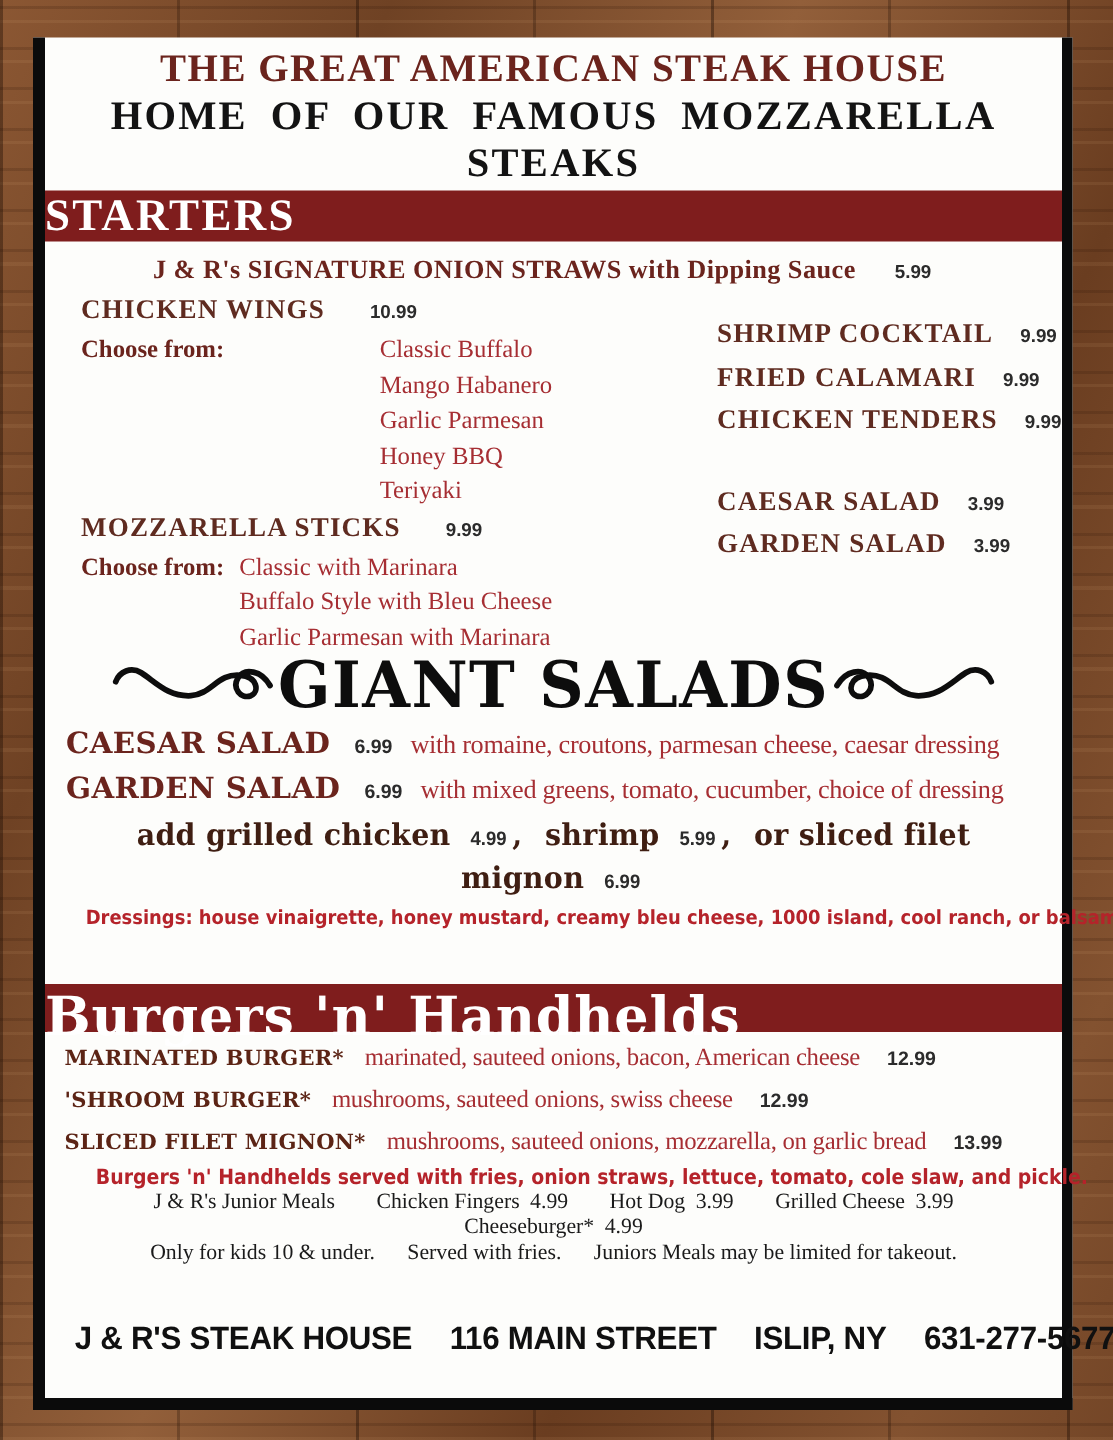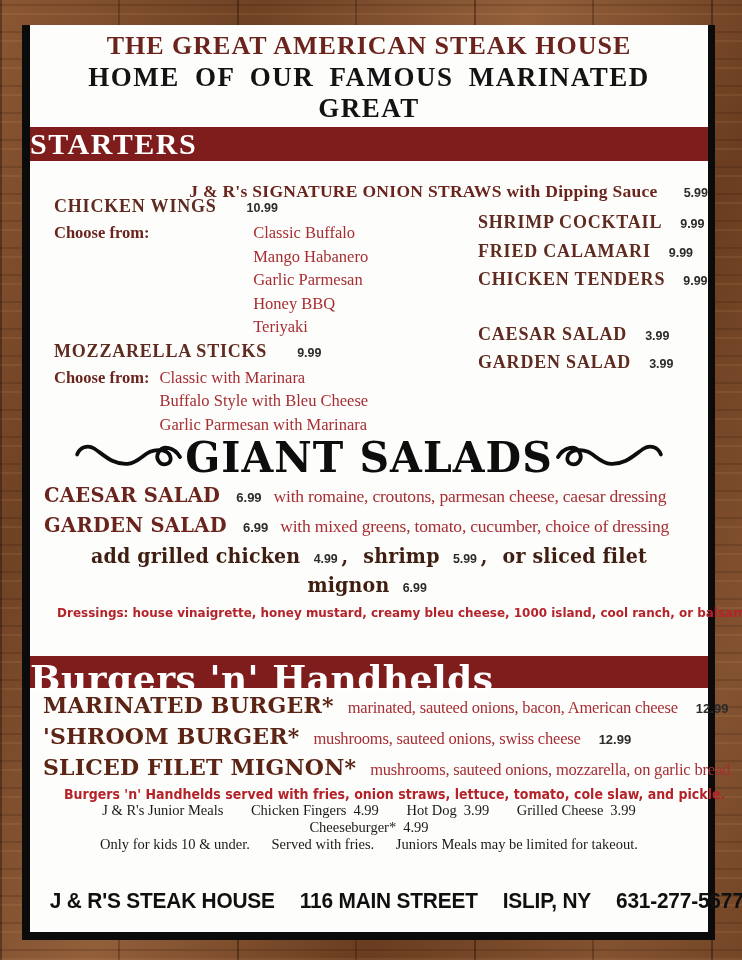--- a/index.html
+++ b/index.html
@@ -21,21 +21,21 @@
     background:#fdfdfb;
     border-left:8px solid #0b0b0b;border-right:7px solid #0b0b0b;border-bottom:8px solid #0b0b0b;
   }
   .title{margin-top:6px;text-align:center;font-weight:bold;font-size:26px;color:#6b241d;letter-spacing:1px;}
   .subtitle{margin-top:1px;text-align:center;font-weight:bold;font-size:27px;color:#131313;letter-spacing:1.5px;word-spacing:7px;}
   .black-bar{background:#7f1d1d;color:#fff;}
   .bar-starters{margin-top:3px;height:34px;line-height:33px;font-weight:bold;font-size:30px;letter-spacing:1.5px;}
   .bar-burgers{margin-top:36px;height:32px;line-height:45px;font-family:"DejaVu Serif",serif;font-weight:bold;font-size:36px;letter-spacing:.5px;}
   
   .starters-wrap{position:relative;height:267px;}
-  .feature-line{padding-top:20px;padding-left:72px;text-align:right;}
+  .feature-line{padding-top:8px;padding-left:72px;}
   .feat-name{font-size:17.5px;font-weight:bold;color:#6b241d;letter-spacing:.3px;}
   .price{font-family:"Liberation Sans",sans-serif;font-weight:bold;font-size:12.5px;color:#2b2b2b;}
   .feature-line .price{margin-left:22px;}
   .col-left{position:absolute;left:24px;top:33px;}
   .col-right{position:absolute;left:448px;top:48px;}
   .item-line{line-height:25px;}
   .s-name{font-size:18px;font-weight:bold;color:#5f2b20;letter-spacing:.8px;}
   .item-line .price{margin-left:26px;}
   .choose{display:flex;font-size:16.5px;line-height:23.5px;justify-content:space-between;}
   .choose-label{color:#6b241d;font-weight:bold;margin-right:10px;white-space:nowrap;}
@@ -51,42 +51,42 @@
   .g-name{font-family:"DejaVu Serif",serif;font-weight:bold;font-size:19.5px;color:#6b241d;letter-spacing:.3px;}
   .salad-row .price{margin:0 8px 0 12px;font-size:13px;}
   .g-desc{font-size:17.5px;color:#a62e33;letter-spacing:-.2px;}
   .addons{text-align:center;line-height:26px;margin-top:2px;transform:scaleX(.95);}
   .addon-name{font-family:"DejaVu Serif",serif;font-weight:bold;font-size:20px;color:#3f1e12;letter-spacing:.2px;}
   .addons .price{margin:0 4px 0 10px;font-size:13px;}
   .addon-sep{font-family:"DejaVu Serif",serif;font-weight:bold;font-size:20px;color:#3f1e12;margin-right:12px;}
   .dressings{margin-top:4px;text-align:center;font-family:"DejaVu Sans",sans-serif;font-weight:bold;font-size:13px;color:#b5232a;transform:scaleX(.92);white-space:nowrap;}
   
   .burger-row{margin-left:13px;margin-top:7px;line-height:20px;white-space:nowrap;}
-  .b-name{font-family:"DejaVu Serif",serif;font-weight:bold;font-size:22px;color:#5c2415;letter-spacing:.2px;}
+  .b-name{font-family:"DejaVu Serif",serif;font-weight:bold;font-size:14px;color:#5c2415;letter-spacing:.2px;}
   .b-desc{font-size:16.5px;color:#a62e33;margin-left:10px;letter-spacing:-.2px;}
   .burger-row .price{margin-left:14px;font-size:13px;}
   .burgers-note{margin-top:5px;text-align:center;font-family:"DejaVu Sans",sans-serif;font-weight:bold;font-size:14px;color:#b5232a;transform:scaleX(.9);white-space:nowrap;}
   
   .juniors{text-align:center;color:#1a1a1a;font-size:14.5px;line-height:17px;}
   .jr-seg{margin:0 12px;white-space:nowrap;}
   .jr-price{margin-left:7px;}
   .jr-note{margin:0 9px;}
   
   .footer-main{margin-top:36px;text-align:center;font-family:"Liberation Sans",sans-serif;font-weight:bold;font-size:21.5px;color:#101010;transform:scaleX(.97);white-space:nowrap;letter-spacing:-.2px;}
   .footer-main span{margin:0 10px;}
 </style>
 </head>
 <body>
 
 <div class="wood"></div>
 
 <div class="sign">
 
   <div class="title">THE GREAT AMERICAN STEAK HOUSE</div>
-  <div class="subtitle">HOME OF OUR FAMOUS MARINATED GREAT</div>
+  <div class="subtitle">HOME OF OUR FAMOUS MOZZARELLA STEAKS</div>
 
   <div class="black-bar bar-starters">STARTERS</div>
 
   <div class="starters-wrap">
     <div class="feature-line">
       <span class="feat-name">J &amp; R's SIGNATURE ONION STRAWS with Dipping Sauce</span>
       <span class="price">5.99</span>
     </div>
 
     <div class="col-left">

